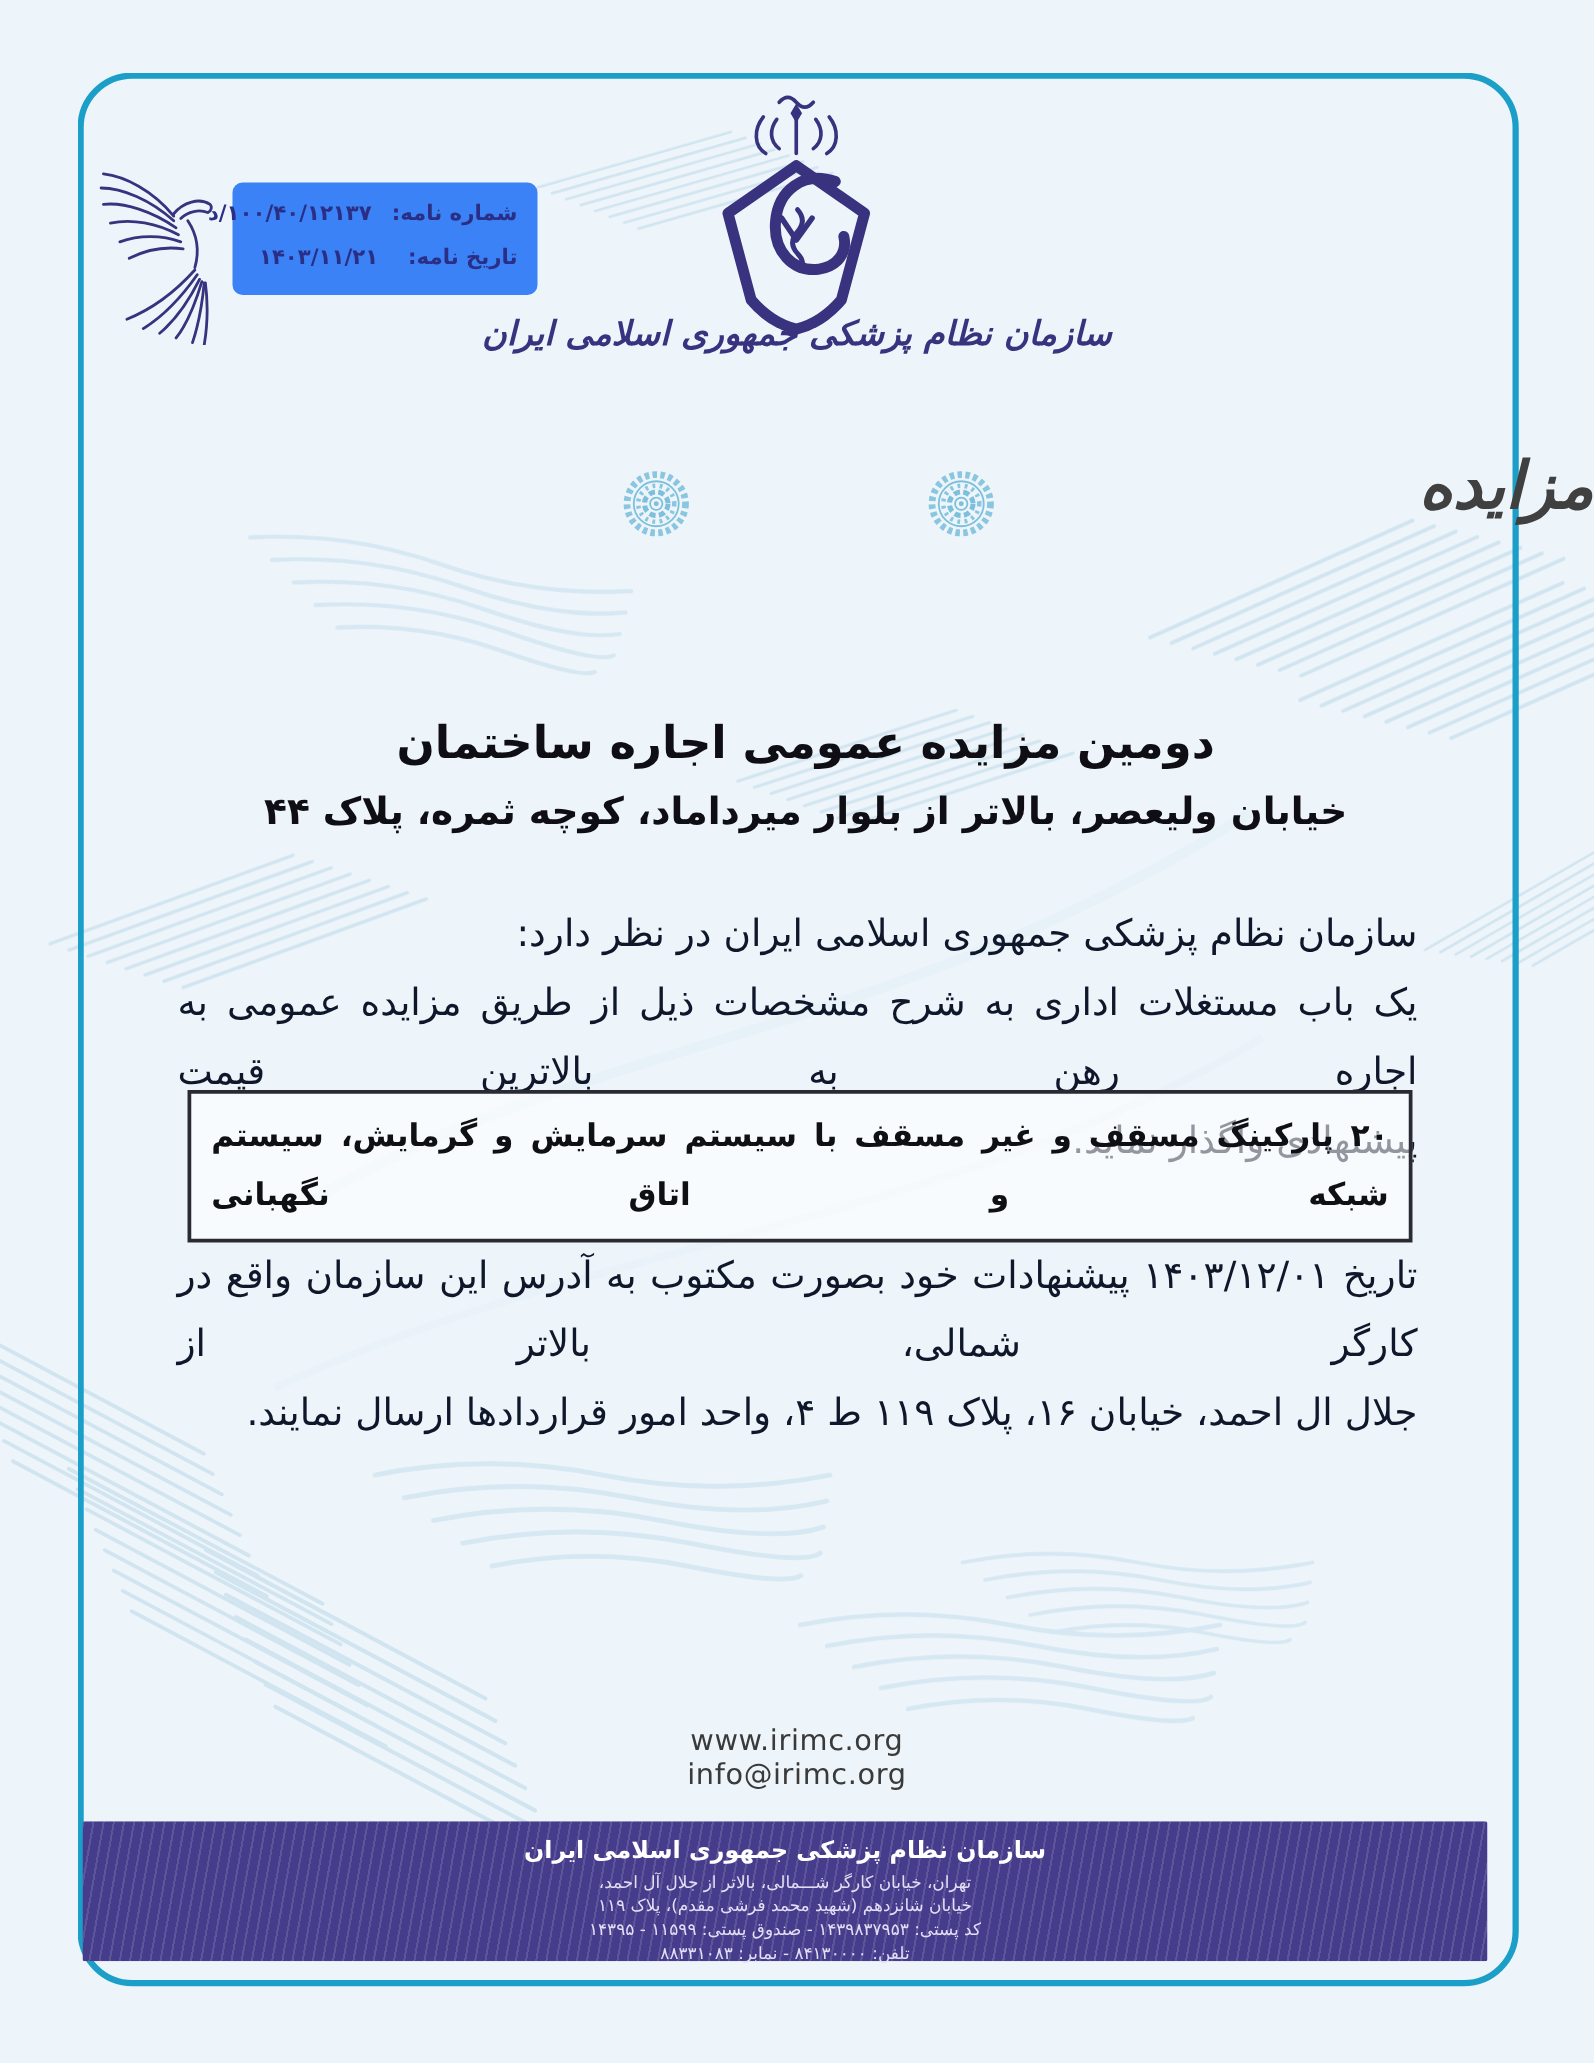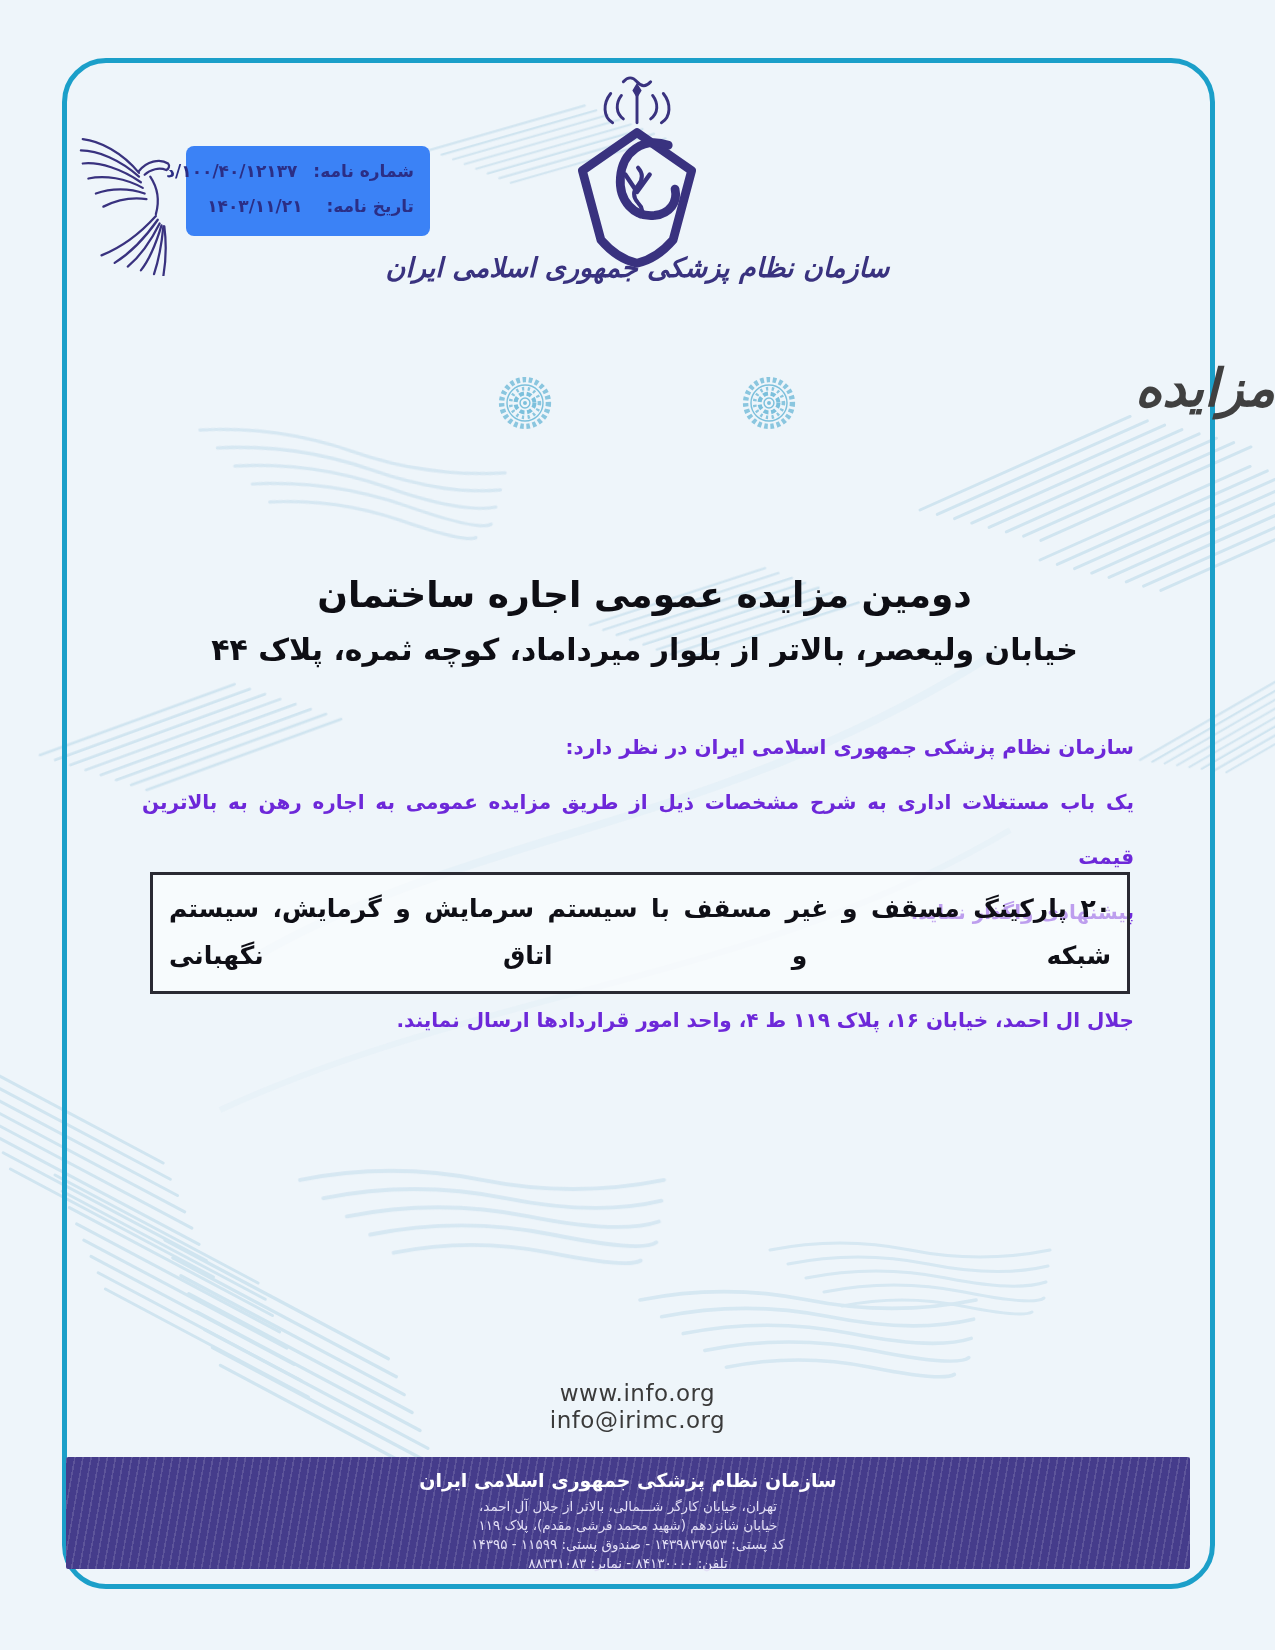--- a/index.html
+++ b/index.html
@@ -38,21 +38,21 @@
   .mandala{position:absolute;top:376px;}
   #mandala-left{left:498px;}
   #mandala-right{left:742px;}
   
   #headline{position:absolute;left:104px;right:90px;top:574px;text-align:center;color:#0e0e14;direction:rtl;}
   #headline .h1{font-size:36px;font-weight:bold;}
   #headline .h2{font-size:30px;font-weight:bold;margin-top:17px;}
   
   .para{
     position:absolute;left:142px;width:992px;direction:rtl;
-    font-size:20px;color:#6d28d9;line-height:55px;font-weight:bold;
+    font-size:30px;color:#0f172a;line-height:55px;
   }
   #intro{top:720px;}
   #terms{top:993px;}
   .line-right{text-align:right;}
   .line-just{text-align:justify;text-align-last:justify;}
   
   #specs-box{
     position:absolute;left:150px;top:872px;width:980px;box-sizing:border-box;
     border:3px solid #2a2a33;background:rgba(255,255,255,0.55);
     padding:10px 16px 12px 16px;direction:rtl;
@@ -199,25 +199,26 @@
     <div class="line-right">سازمان نظام پزشکی جمهوری اسلامی ایران در نظر دارد:</div>
     <div class="line-just">یک باب مستغلات اداری به شرح مشخصات ذیل از طریق مزایده عمومی به اجاره رهن به بالاترین قیمت</div>
     <div class="line-right">پیشنهادی واگذار نماید.</div>
   </div>
 
   <div id="specs-box">
     <div class="box-line">۲۰ پارکینگ مسقف و غیر مسقف با سیستم سرمایش و گرمایش، سیستم شبکه و اتاق نگهبانی</div>
   </div>
 
   <div id="terms" class="para">
+    <div class="line-just">تاریخ ۱۴۰۳/۱۲/۰۱ پیشنهادات خود بصورت مکتوب به آدرس این سازمان واقع در کارگر شمالی، بالاتر از</div>
     <div class="line-right">جلال ال احمد، خیابان ۱۶، پلاک ۱۱۹ ط ۴، واحد امور قراردادها ارسال نمایند.</div>
   </div>
 
   <div id="contact">
-    <div>www.info.org</div>
+    <div>www.irimc.org</div>
     <div>info@irimc.org</div>
   </div>
 
   <div id="footer-band">
     <div class="f-title">سازمان نظام پزشکی جمهوری اسلامی ایران</div>
     <div class="f-line">تهران، خیابان کارگر شـــمالی، بالاتر از جلال آل احمد،</div>
     <div class="f-line">خیابان شانزدهم (شهید محمد فرشی مقدم)، پلاک ۱۱۹</div>
     <div class="f-line">کد پستی: ۱۴۳۹۸۳۷۹۵۳ - صندوق پستی: ۱۱۵۹۹ - ۱۴۳۹۵</div>
     <div class="f-line">تلفن: ۸۴۱۳۰۰۰۰ - نمابر: ۸۸۳۳۱۰۸۳</div>
   </div>

